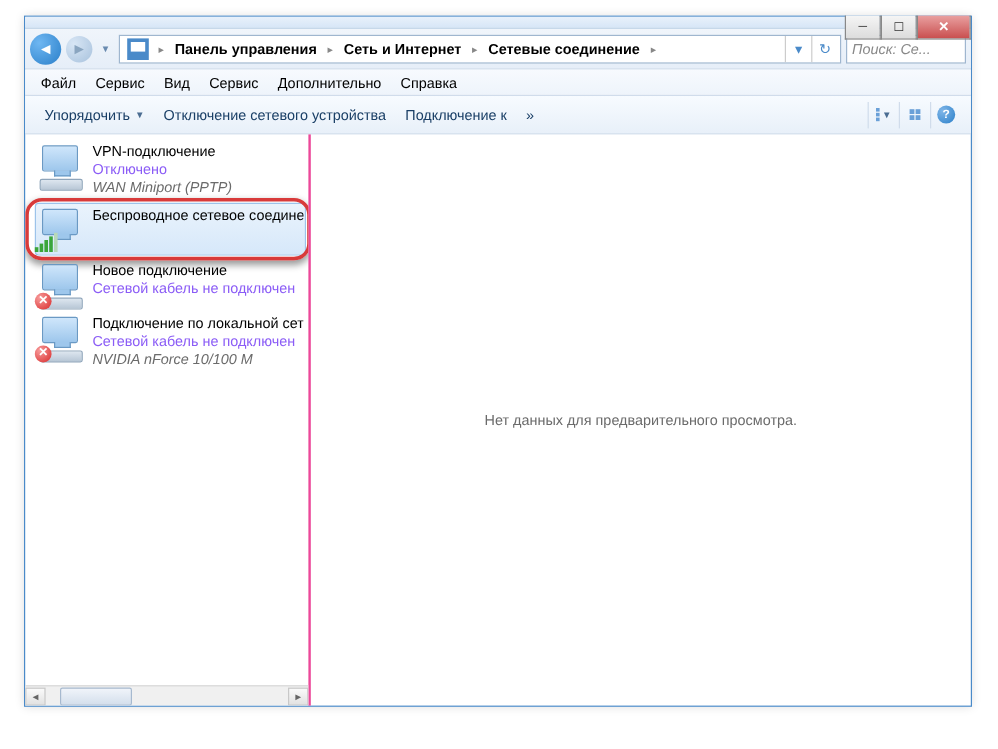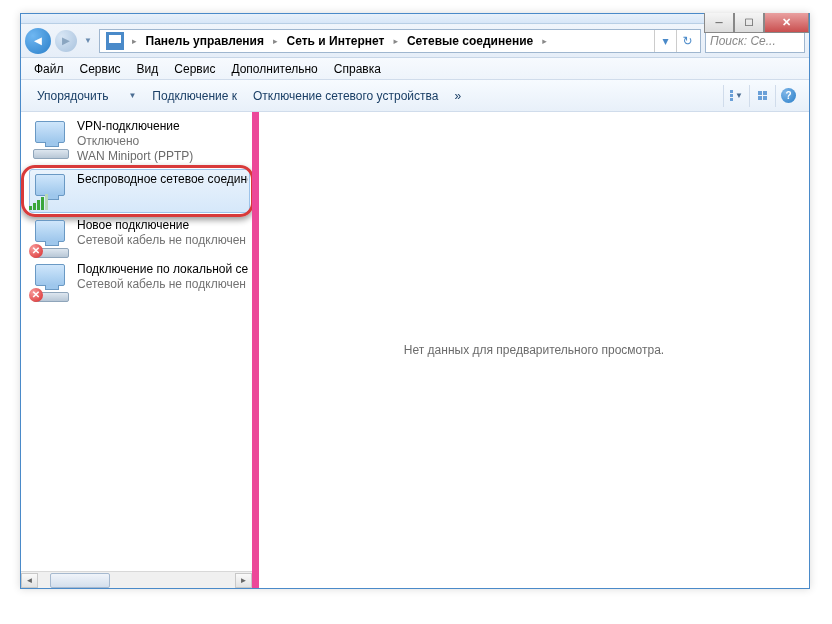--- a/index.html
+++ b/index.html
@@ -28,47 +28,47 @@
 .addr-refresh { width:22px; height:22px; border-left:1px solid #ccc; display:flex;align-items:center;justify-content:center;color:#4a8ac9; font-size:12px;}
 
 .searchbox { width:100px; height:24px; border:1px solid #9fb6cf; background:#fff; display:flex; align-items:center; padding:0 4px; font-size:12px; color:#888; font-style:italic; overflow:hidden; }
 
 
 .menubar { height:22px; background: linear-gradient(#f7fafe,#eef4fb); border-bottom:1px solid #d0dceb; display:flex; align-items:center; padding:0 6px; gap:2px; font-size:12px; }
 .menubar .mi { padding:2px 7px; }
 
 
 .toolbar { height:32px; background: linear-gradient(#f7fbff,#e8f0f9); border-bottom:1px solid #d0dceb; display:flex; align-items:center; padding:0 8px; font-size:12px; color:#1a3f66; }
-.tb-btn { padding:4px 8px; display:flex; align-items:center; gap:20px; }
+.tb-btn { padding:4px 8px; display:flex; align-items:center; gap:4px; }
 .tb-btn .dd { font-size:8px; color:#4b6d92; }
 .tb-spacer { flex:1; }
 .tb-icon { width:26px; height:22px; display:flex;align-items:center;justify-content:center;font-size:12px;color:#4b6d92; border-left:1px solid #d0dceb; }
 .view-ic { display:flex; flex-direction:column; gap:1px; }
 .view-ic div { width:3px; height:3px; background:#6aa0d8; }
 .view-grid { display:grid; grid-template-columns:repeat(2,4px); gap:1px; }
 .view-grid div { width:4px; height:4px; background:#6aa0d8; }
 .help-ic { width:15px;height:15px;border-radius:50%;background:radial-gradient(circle at 30% 30%,#7fb6e8,#2a7fc9);color:#fff;font-size:10px;font-weight:bold;display:flex;align-items:center;justify-content:center; }
 
 
 .content { display:flex; height: calc(100% - 10px - 34px - 22px - 32px); }
-.left-pane { width:238px; border-right:7px solid #ec4899; position:relative; overflow:hidden; }
+.left-pane { width:238px; border-right:2px solid #ec4899; position:relative; overflow:hidden; }
 .items { padding:4px 2px 4px 8px; }
 .conn-item { display:flex; gap:6px; padding:3px 2px; font-size:12px; line-height:1.25; align-items:flex-start; }
 .conn-item .icon { width:40px; height:38px; flex-shrink:0; position:relative; }
 .monitor { position:absolute; left:4px; top:2px; width:30px; height:22px; background:linear-gradient(#cfe6fb,#9ec7ec); border:1px solid #6a99c4; border-radius:2px; }
 .monitor::after{content:"";position:absolute;left:9px;bottom:-5px;width:12px;height:4px;background:#9ec7ec;border:1px solid #6a99c4;border-top:none;}
 .plug { position:absolute; left:2px; bottom:-2px; width:36px; height:10px; background:linear-gradient(#dde6ef,#b8c7d6); border:1px solid #8fa5ba; border-radius:2px; }
 .redx { position:absolute; left:-2px; bottom:-2px; width:14px; height:14px; border-radius:50%; background:radial-gradient(circle at 30% 30%,#f79a9a,#d82a2a); color:#fff; font-size:10px; font-weight:bold; display:flex;align-items:center;justify-content:center; }
 .sig { position:absolute; left:-2px; bottom:0; display:flex; align-items:flex-end; gap:1px; }
 .sig div { width:3px; background:#3aa63a; }
 .sig div:nth-child(1){height:4px} .sig div:nth-child(2){height:7px} .sig div:nth-child(3){height:10px} .sig div:nth-child(4){height:13px} .sig div:nth-child(5){height:16px;background:#b8d8b8}
 .conn-item .txt { flex:1; overflow:hidden; }
 .conn-item .name { color:#000; white-space:nowrap; overflow:hidden; text-overflow:clip; }
-.conn-item .status { color:#737373; white-space:nowrap; overflow:hidden; }
-.conn-item .dev { color:#6b6b6b; white-space:nowrap; overflow:hidden; }
+.conn-item .status { color:#8b5cf6; white-space:nowrap; overflow:hidden; }
+.conn-item .dev { color:#6b6b6b; white-space:nowrap; overflow:hidden;font-style:italic; }
 
 .selected-wrap { position:relative; margin:2px -4px 2px -8px; padding:0 4px 0 8px; }
 .selected-wrap::before { content:""; position:absolute; left:0; right:0; top:-4px; bottom:-4px; border:3px solid #d83a3a; border-radius:14px; pointer-events:none; box-shadow:0 3px 6px rgba(0,0,0,0.4);}
 .conn-item.sel { background:linear-gradient(#eaf3fc,#d6e8fa); border:1px solid #9cc3ea; border-radius:3px; padding:2px 1px; }
 
 .hscroll { position:absolute; left:0; right:0; bottom:0; height:17px; background:#f0f0f0; border-top:1px solid #d8d8d8; display:flex; align-items:center; }
 .hscroll .arr { width:17px; height:15px; background:linear-gradient(#fafafa,#e2e2e2); border:1px solid #c8c8c8; display:flex;align-items:center;justify-content:center;font-size:8px;color:#666; }
 .hscroll .track { flex:1; height:15px; position:relative; }
 .hscroll .thumb { position:absolute; left:12px; top:0; width:60px; height:15px; background:linear-gradient(#f0f4fa,#d4dfec); border:1px solid #a6b9cf; border-radius:2px; }
 
@@ -124,24 +124,24 @@
     <div class="mi"><span>Дополнительно</span></div>
     <div class="mi"><span>Справка</span></div>
   </div>
 
   <div class="toolbar">
     <div class="tb-btn">
       <span>Упорядочить</span>
         <span class="dd">▼</span>
     </div>
     <div class="tb-btn">
+        <span>Отключение сетевого устройства</span>
+      </div>
+    <div class="tb-btn">
         <span>Подключение к</span>
-      </div>
-    <div class="tb-btn">
-        <span>Отключение сетевого устройства</span>
       </div>
     <div class="tb-btn">
         <span>»</span>
       </div>
     <div class="tb-spacer"></div>
     <div class="tb-icon">
       <div class="view-ic">
           <div></div>
           <div></div>
           <div></div>
@@ -209,20 +209,21 @@
 
         <div class="conn-item">
           <div class="icon">
             <div class="monitor"></div>
               <div class="plug"></div>
             <div class="redx">✕</div>
           </div>
           <div class="txt">
             <div class="name">Подключение по локальной сети</div>
             <div class="status">Сетевой кабель не подключен</div>
+            <div class="dev">NVIDIA nForce 10/100 M</div>
           </div>
         </div>
 
       </div>
       <div class="hscroll">
         <div class="arr">◄</div>
         <div class="track">
             <div class="thumb"></div>
           </div>
         <div class="arr">►</div>

